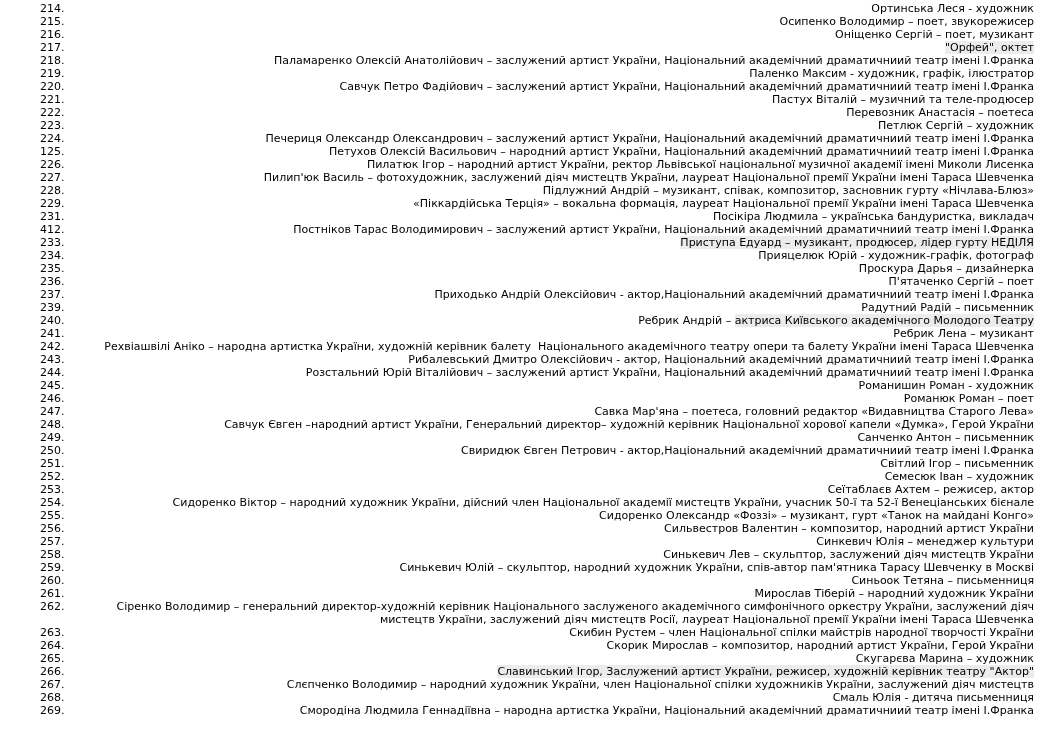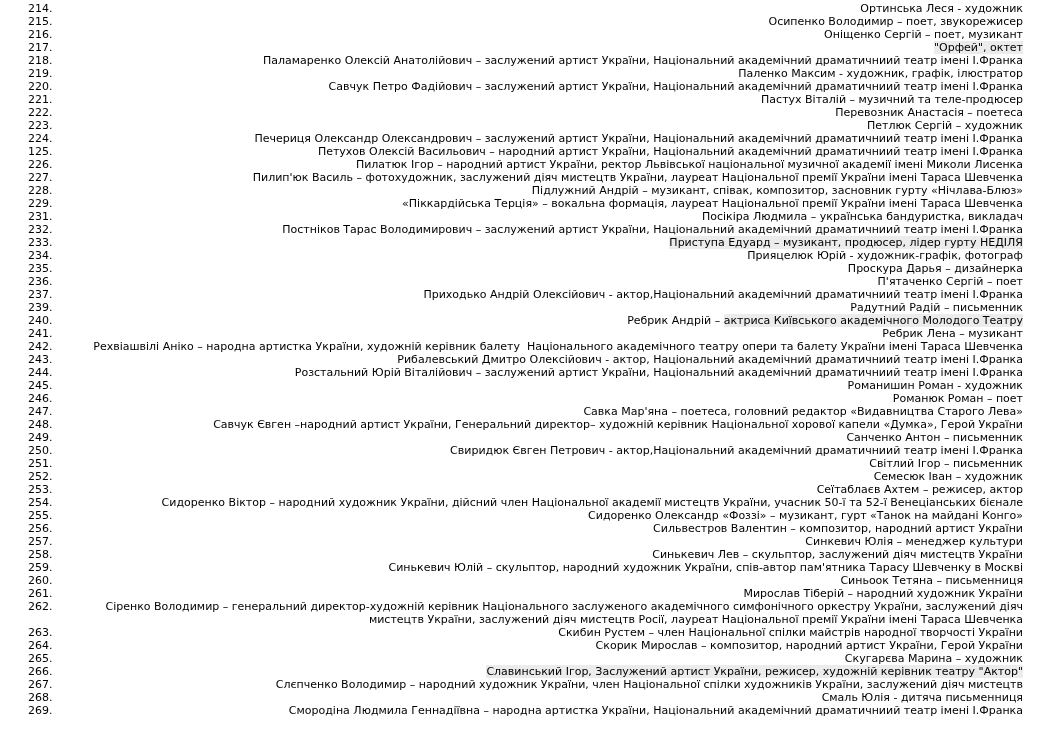--- a/index.html
+++ b/index.html
@@ -16,21 +16,21 @@
     font-size: 11px;
     line-height: 13px;
     color: #000000;
   }
   .row {
     display: flex;
     align-items: flex-start;
   }
   .num {
     flex: 0 0 33px;
-    margin-left: 28px;
+    margin-left: 40px;
     white-space: nowrap;
   }
   .txt {
     flex: 1 1 auto;
     max-width: 962px;
     white-space: pre-wrap;
     word-wrap: break-word;
     text-align: right;
   }
   .hl {
@@ -104,21 +104,21 @@
       </div>
       <div class="row">
         <span class="num">229.</span>
         <span class="txt"><span>«Піккардійська Терція» – вокальна формація, лауреат Національної премії України імені Тараса Шевченка</span></span>
       </div>
       <div class="row">
         <span class="num">231.</span>
         <span class="txt"><span>Посікіра Людмила – українська бандуристка, викладач</span></span>
       </div>
       <div class="row">
-        <span class="num">232.</span>
+        <span class="num">412.</span>
         <span class="txt"><span>Постніков Тарас Володимирович – заслужений артист України, Національний академічний драматичниий театр імені І.Франка</span></span>
       </div>
       <div class="row">
         <span class="num">233.</span>
         <span class="txt"><span class="hl">Приступа Едуард – музикант, продюсер, лідер гурту НЕДІЛЯ</span></span>
       </div>
       <div class="row">
         <span class="num">234.</span>
         <span class="txt"><span>Прияцелюк Юрій - художник-графік, фотограф</span></span>
       </div>

